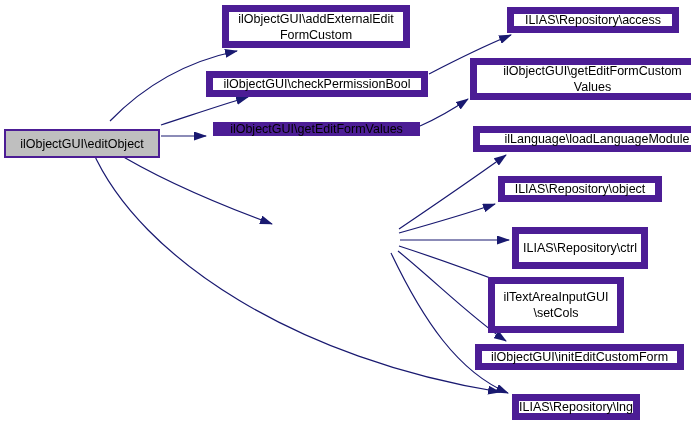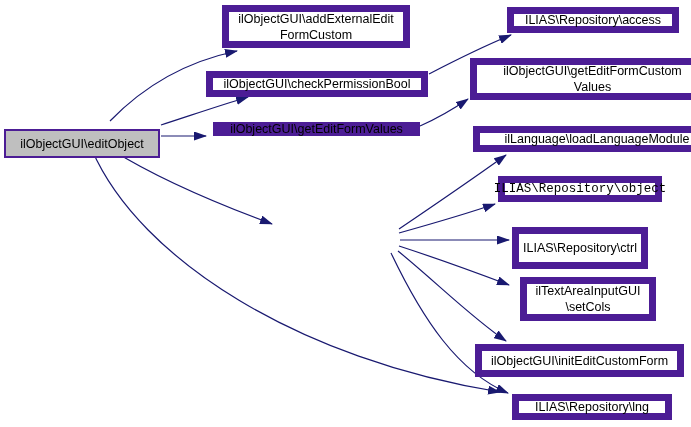--- a/index.html
+++ b/index.html
@@ -59,19 +59,19 @@
     </svg>
 <div class="node current" style="left: 4px; top: 121px; width: 156px; height: 29px; margin-top: 8px;">ilObjectGUI\editObject</div>
     <div class="node" style="left: 222px; top: 5px; width: 188px; height: 43px;">ilObjectGUI\addExternalEdit
 FormCustom</div>
     <div class="node" style="left: 206px; top: 71px; width: 222px; height: 26px;">ilObjectGUI\checkPermissionBool</div>
     <div class="node" style="left: 213px; top: 122px; width: 207px; height: 14px;">ilObjectGUI\getEditFormValues</div>
     <div class="node" style="left: 494px; top: 7px; width: 172px; height: 26px; margin-left: 13px;">ILIAS\Repository\access</div>
     <div class="node" style="left: 470px; top: 58px; width: 245px; height: 42px;">ilObjectGUI\getEditFormCustom
 Values</div>
     <div class="node" style="left: 473px; top: 126px; width: 248px; height: 26px;">ilLanguage\loadLanguageModule</div>
-    <div class="node" style="left: 498px; top: 176px; width: 164px; height: 26px; font-family: Liberation Mono, monospace;">ILIAS\Repository\object</div>
+    <div class="node" style="left: 498px; top: 176px; width: 164px; height: 26px;">ILIAS\Repository\object</div>
     <div class="node" style="left: 512px; top: 227px; width: 136px; height: 42px;">ILIAS\Repository\ctrl</div>
-    <div class="node" style="left: 520px; top: 277px; width: 136px; height: 44px;">ilTextAreaInputGUI
+    <div class="node" style="left: 488px; top: 277px; width: 136px; height: 56px;">ilTextAreaInputGUI
 \setCols</div>
-    <div class="node" style="left: 475px; top: 344px; width: 209px; height: 33px;">ilObjectGUI\initEditCustomForm</div>
-    <div class="node" style="left: 512px; top: 394px; width: 160px; height: 26px;">ILIAS\Repository\lng</div>
+    <div class="node" style="left: 475px; top: 344px; width: 209px; height: 26px;">ilObjectGUI\initEditCustomForm</div>
+    <div class="node" style="left: 512px; top: 394px; width: 128px; height: 26px;">ILIAS\Repository\lng</div>
   </div>
 
 </body></html>

